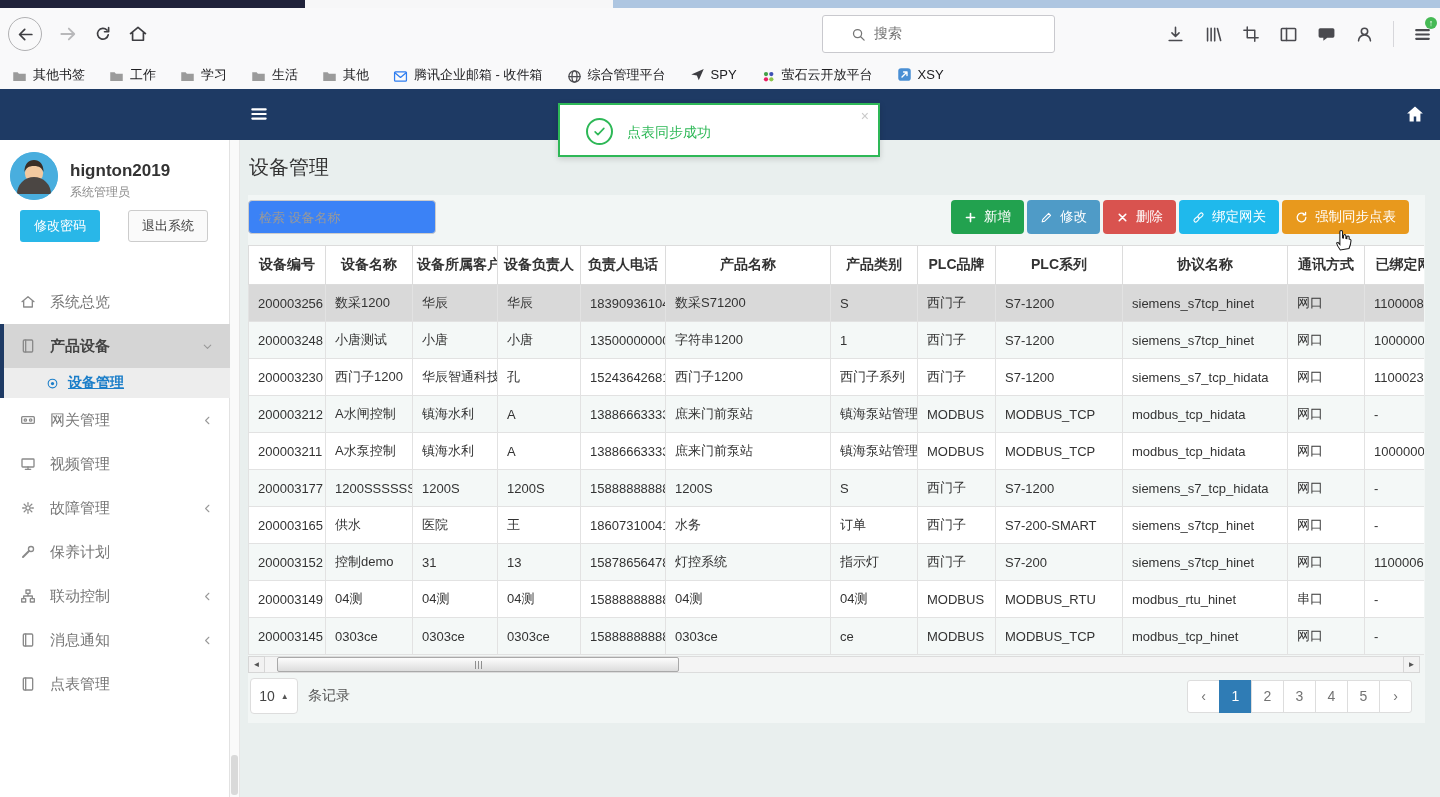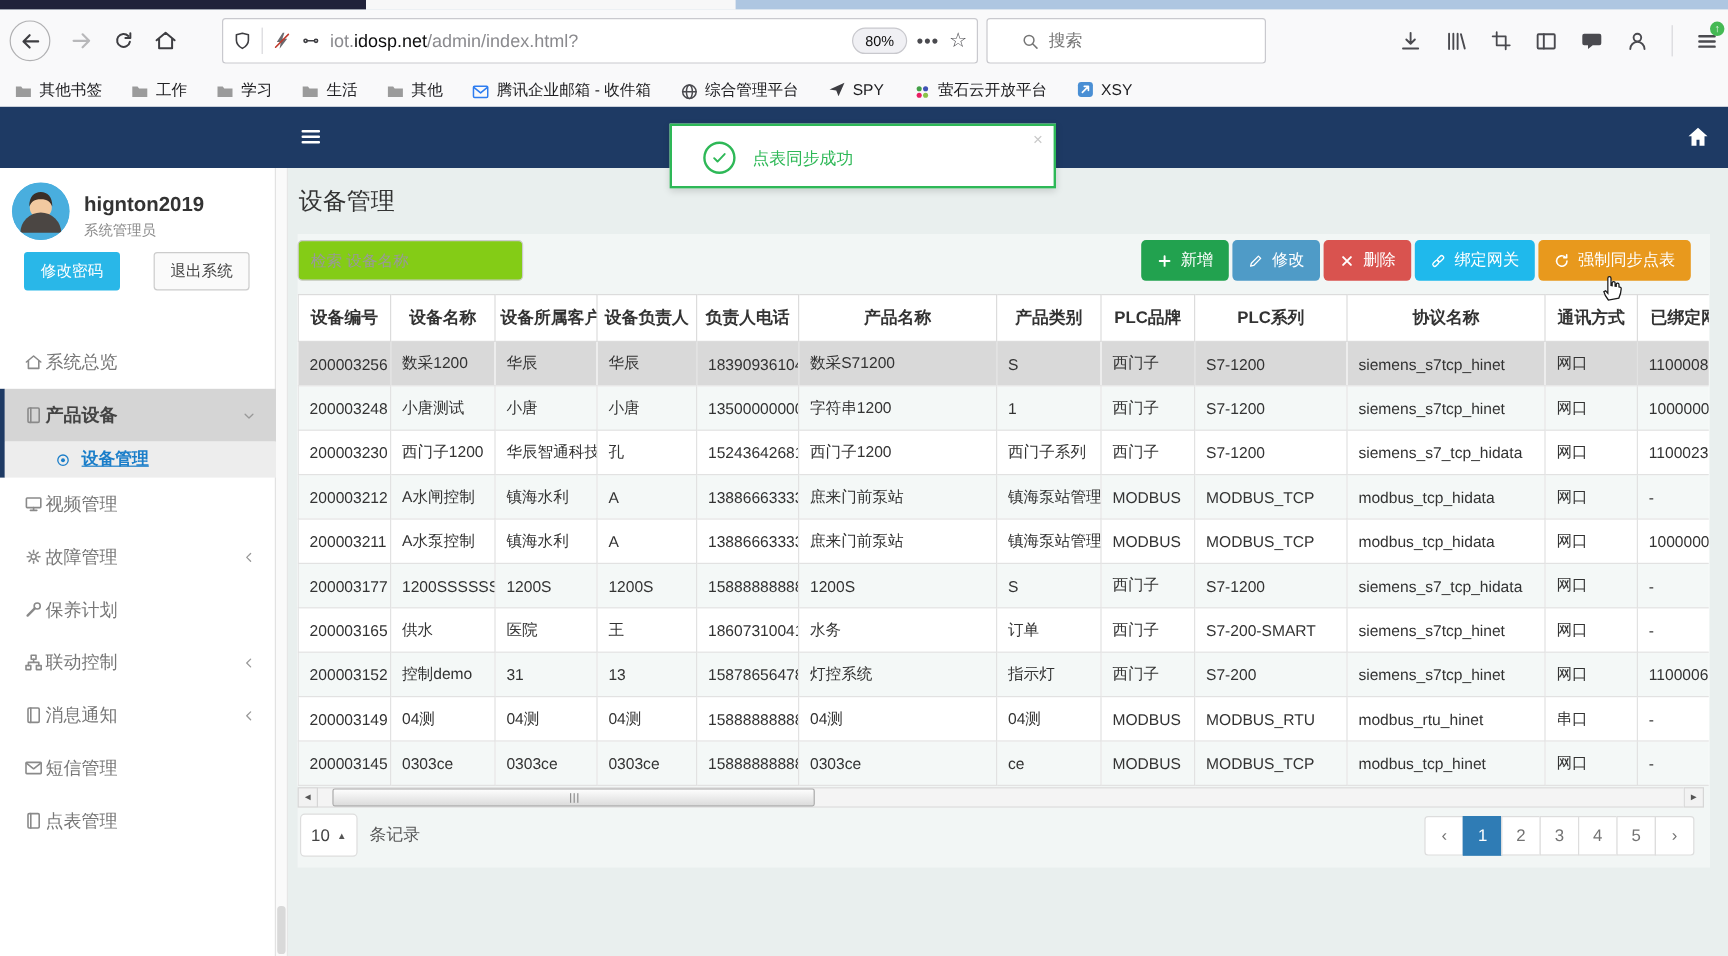--- a/index.html
+++ b/index.html
@@ -39,35 +39,35 @@
 #sidebar{position:absolute;left:0;top:140px;width:230px;height:657px;background:#fff;border-right:1px solid #e2e2e2}
 #sidescroll{position:absolute;left:230px;top:140px;width:10px;height:657px;background:#fafafa;border-right:1px solid #e6e6e6}
 #sidescroll .thumb{position:absolute;left:1px;bottom:2px;width:7px;height:40px;background:#d9d9d9;border-radius:3px}
 .profile{position:absolute;left:0;top:10px;width:230px;height:90px}
 .avatar{position:absolute;left:10px;top:2px;width:48px;height:48px;border-radius:50%;overflow:hidden;background:#49aede}
 .uname{position:absolute;left:70px;top:11px;font-size:17px;font-weight:bold;color:#333}
 .urole{position:absolute;left:70px;top:34px;font-size:12px;color:#8a8a8a}
 .btn-pass{position:absolute;left:20px;top:60px;width:80px;height:32px;background:#29b7e8;color:#fff;border:none;font-size:13px;border-radius:3px}
 .btn-out{position:absolute;left:128px;top:60px;width:80px;height:32px;background:#fafafa;color:#444;border:1px solid #ccc;font-size:13px;border-radius:3px}
 #sidemenu{position:absolute;left:0;top:140px;width:230px}
-.side-item{height:44px;display:flex;align-items:center;padding-left:20px;gap:2px;font-size:15px;color:#777;cursor:pointer}
+.side-item{height:44px;display:flex;align-items:center;padding-left:20px;gap:14px;font-size:15px;color:#777;cursor:pointer}
 .side-item .mic{color:#8a8a8a}
 .side-item .chev{margin-left:auto;margin-right:16px;color:#999}
 .side-group{border-left:4px solid #1e3a64}
 .side-group .parent{background:#d5d5d5;color:#444;font-weight:bold;padding-left:16px}
 .side-group .sub{background:#ededed}
 .sub-item{height:30px;display:flex;align-items:center;padding-left:42px;gap:9px;font-size:14px;color:#666}
 .sub-item .dic{color:#777}
 .sub-item.active{color:#1b7ec9;font-weight:bold;text-decoration:underline}
 .sub-item.active .dic{color:#1b7ec9}
 
 #content{position:absolute;left:240px;top:140px;width:1200px;height:657px;background:#e9efee}
 .page-title{position:absolute;left:9px;top:14px;font-size:20px;color:#333}
 .panel{position:absolute;left:8px;top:55px;width:1177px;height:528px;background:#f2f6f5}
-.searchin{position:absolute;left:8px;top:60px;width:188px;height:34px;border:1px solid #ccc;border-radius:4px;background:#84cc16;font-size:13px;color:#333;padding:0 10px;font-family:inherit}
+.searchin{position:absolute;left:8px;top:60px;width:188px;height:34px;border:1px solid #ccc;border-radius:4px;background:#3b82f6;font-size:13px;color:#333;padding:0 10px;font-family:inherit}
 .searchin::placeholder{color:#999}
 .btns{position:absolute;top:60px;right:31px;height:34px;display:flex;gap:3px}
 .btns button{height:34px;padding:0 13px;border:none;border-radius:4px;color:#fff;font-size:13.5px;display:flex;align-items:center;gap:7px;font-family:inherit;cursor:pointer}
 .tablewrap{position:absolute;left:8px;top:105px;width:1176px;height:410px;overflow:hidden;background:#fff}
 table{table-layout:fixed;width:1208px;border-collapse:collapse}
 th{border:1px solid #dcdcdc;font-size:14px;font-weight:bold;color:#333;text-align:center;padding:10px 4px;background:#fff;white-space:nowrap;overflow:hidden}
 td{border:1px solid #e2e2e2;font-size:13px;color:#333;padding:0 9px;height:37px;white-space:nowrap;overflow:hidden;background:#fff}
 tbody tr:nth-child(even) td{background:#f4f8f7}
 tbody tr.sel td{background:#d9d9d9}
 .hscroll{position:absolute;left:8px;top:516px;width:1172px;height:17px;display:flex}
@@ -264,36 +264,20 @@
     <svg class="ic navic dis" width="20" height="20" viewBox="0 0 24 24">
         <use href="#i-fwd"></use>
       </svg>
     <svg class="ic navic" width="18" height="18" viewBox="0 0 24 24">
         <use href="#i-reload"></use>
       </svg>
     <svg class="ic navic" width="20" height="20" viewBox="0 0 24 24">
         <use href="#i-home"></use>
       </svg>
   </div>
-  <div id="urlbar">
-    <svg class="ic navic" width="16" height="16" viewBox="0 0 24 24">
-        <use href="#i-shield"></use>
-      </svg>
-    <span class="sep"></span>
-    <svg class="ic" width="16" height="16" viewBox="0 0 24 24">
-        <use href="#i-bolt"></use>
-      </svg>
-    <svg class="ic navic" width="16" height="16" viewBox="0 0 24 24">
-        <use href="#i-perms"></use>
-      </svg>
-    <span class="urltxt"><span class="urldim">iot.</span><span class="urlmain">idosp.net</span><span class="urldim">/admin/index.html?</span></span>
-    <span id="zoompill">80%</span>
-    <span class="dots">•••</span>
-    <span class="star">☆</span>
-  </div>
   <div id="searchbar">
     <svg class="ic" width="15" height="15" viewBox="0 0 24 24">
         <use href="#i-search"></use>
       </svg>
     <span class="ph">搜索</span>
   </div>
   <div class="rightics">
     <svg class="ic" width="19" height="19" viewBox="0 0 24 24">
         <use href="#i-download"></use>
       </svg>
@@ -425,20 +409,29 @@
           <div class="sub-item active">
            <svg class="ic dic" width="13" height="13" viewBox="0 0 24 24">
               <use href="#i-dotc"></use>
             </svg>
            <span>设备管理</span>
           </div>
         </div>
       </div>
       <div class="side-item">
     <svg class="ic mic" width="16" height="16" viewBox="0 0 24 24">
+          <use href="#i-camera"></use>
+        </svg>
+    <span>网关管理</span>
+        <svg class="ic chev" width="13" height="13" viewBox="0 0 24 24">
+          <use href="#i-chev-l"></use>
+        </svg>
+      </div>
+      <div class="side-item">
+    <svg class="ic mic" width="16" height="16" viewBox="0 0 24 24">
           <use href="#i-monitor"></use>
         </svg>
     <span>视频管理</span>
       </div>
       <div class="side-item">
     <svg class="ic mic" width="16" height="16" viewBox="0 0 24 24">
           <use href="#i-gear"></use>
         </svg>
     <span>故障管理</span>
         <svg class="ic chev" width="13" height="13" viewBox="0 0 24 24">
@@ -461,26 +454,20 @@
         </svg>
       </div>
       <div class="side-item">
     <svg class="ic mic" width="16" height="16" viewBox="0 0 24 24">
           <use href="#i-book"></use>
         </svg>
     <span>消息通知</span>
         <svg class="ic chev" width="13" height="13" viewBox="0 0 24 24">
           <use href="#i-chev-l"></use>
         </svg>
-      </div>
-      <div class="side-item">
-    <svg class="ic mic" width="16" height="16" viewBox="0 0 24 24">
-          <use href="#i-envelope"></use>
-        </svg>
-    <span>短信管理</span>
       </div>
       <div class="side-item">
     <svg class="ic mic" width="16" height="16" viewBox="0 0 24 24">
           <use href="#i-book"></use>
         </svg>
     <span>点表管理</span>
       </div>
     </div>
 </div>
 <div id="sidescroll">

